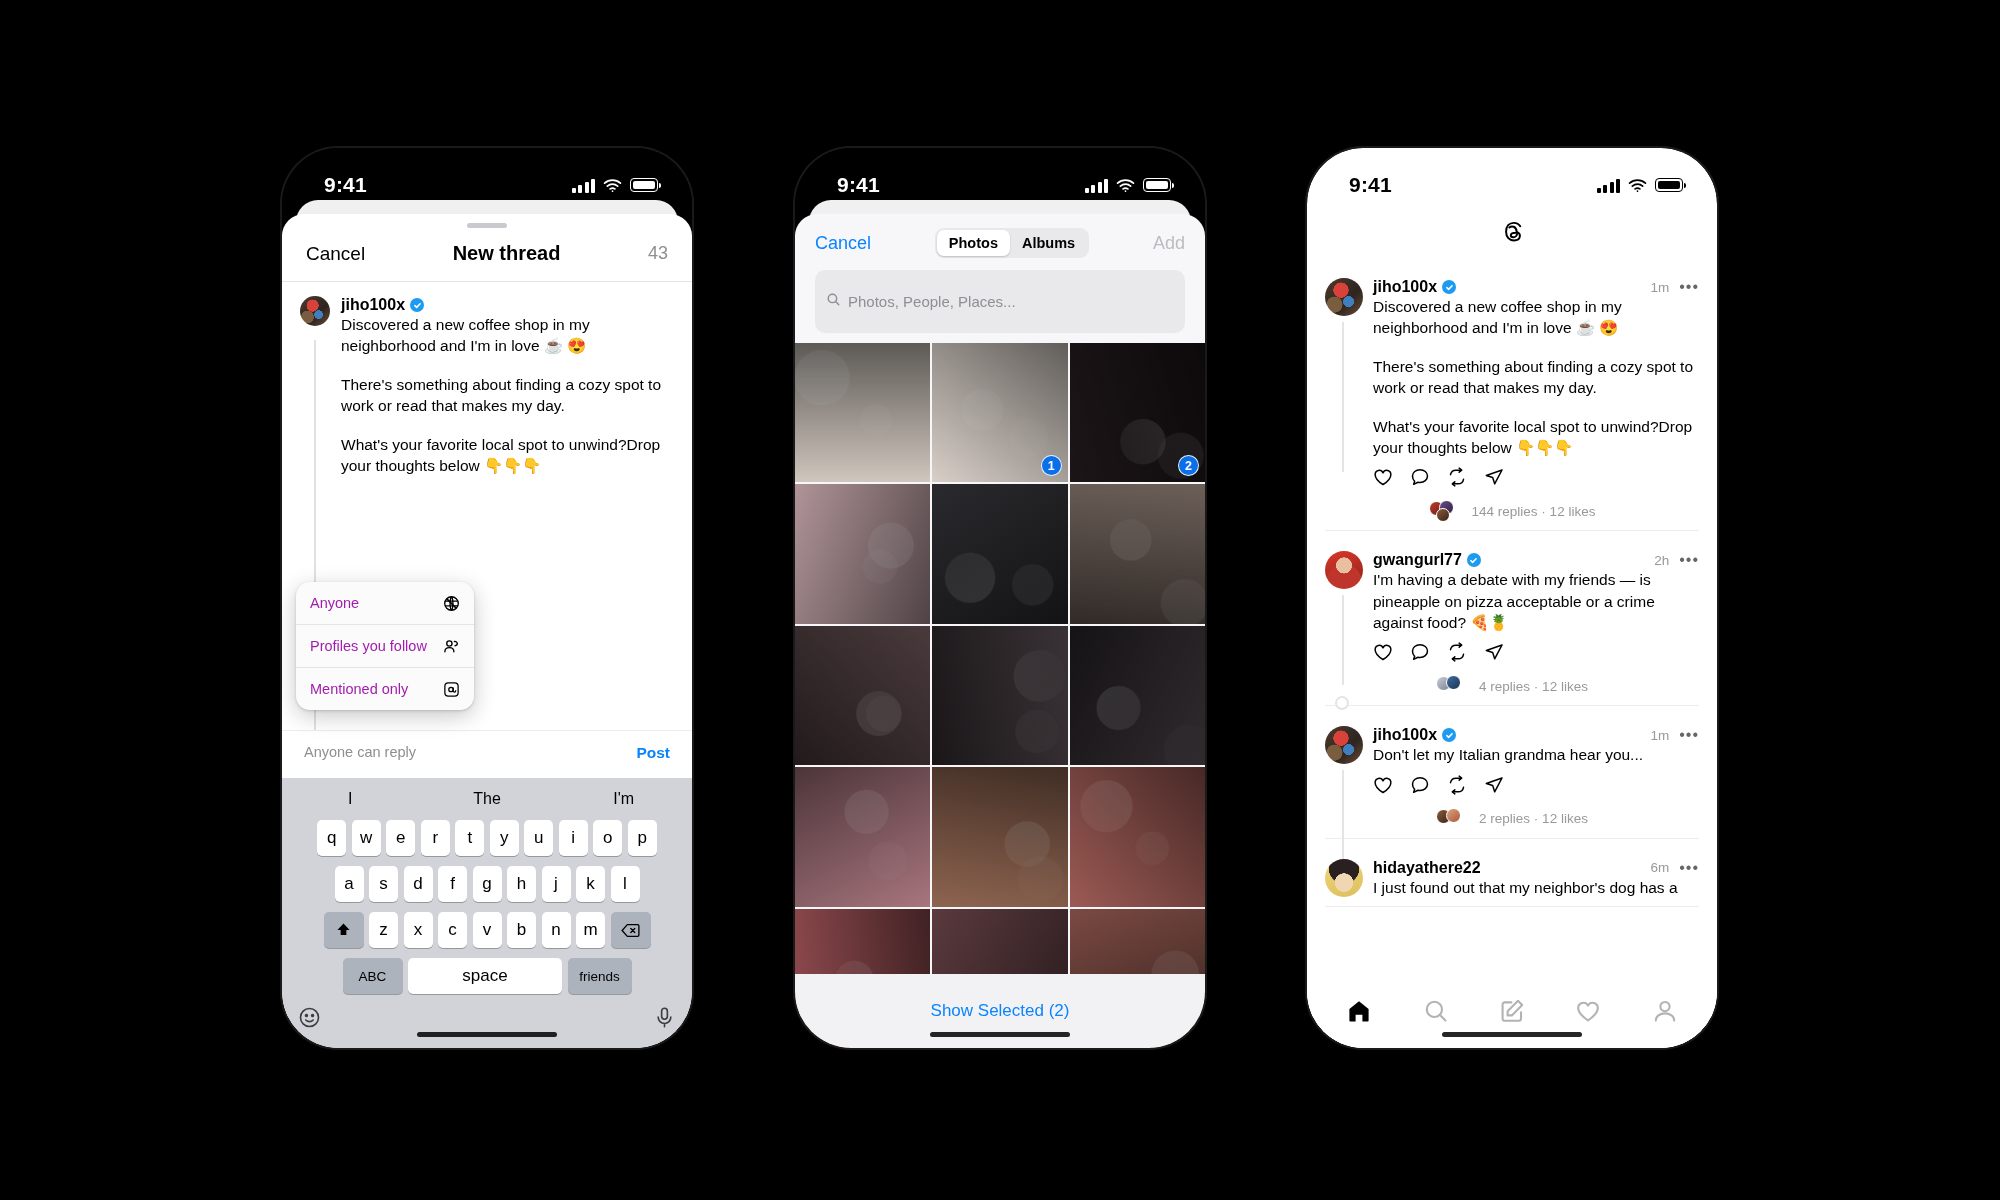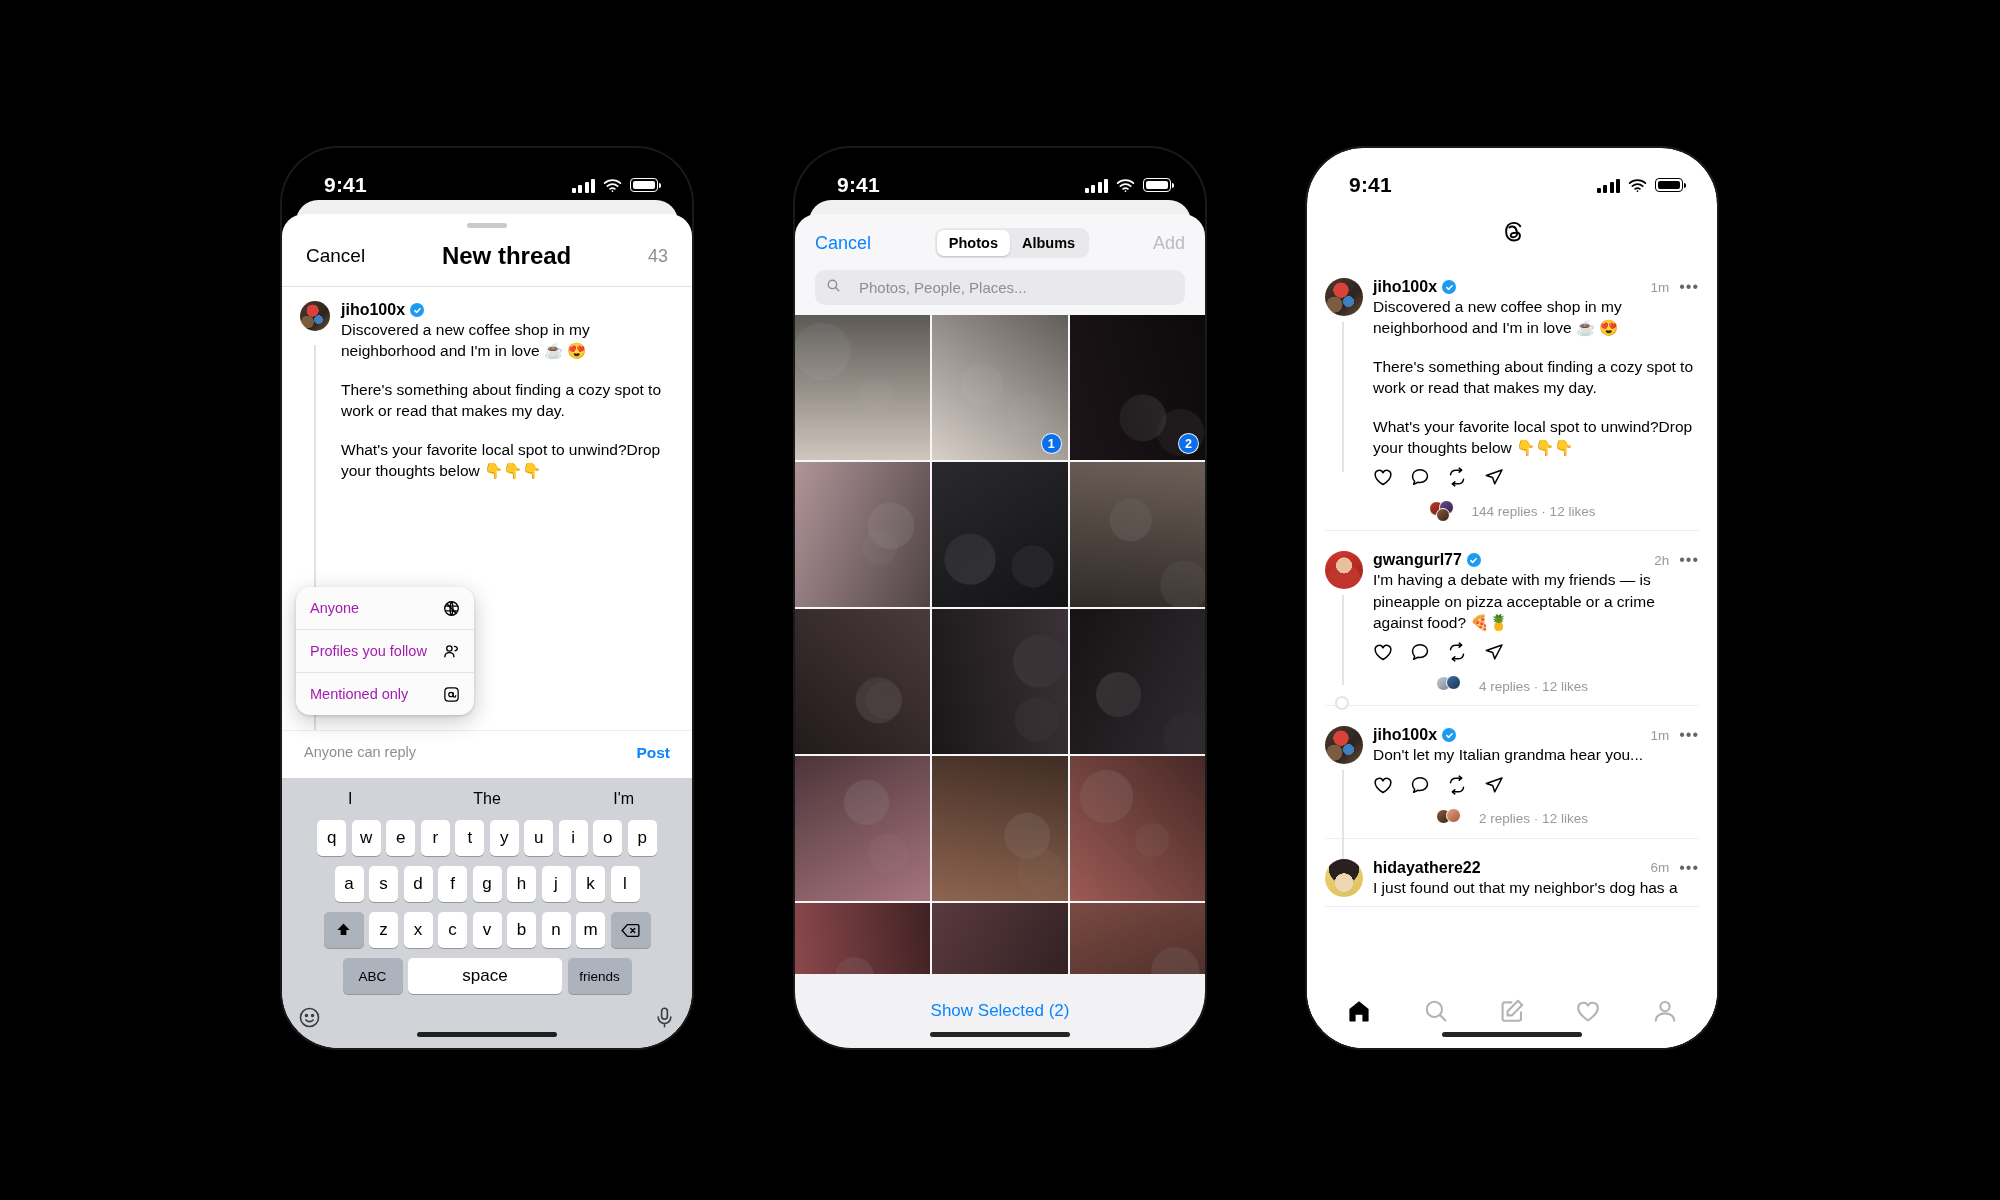--- a/index.html
+++ b/index.html
@@ -79,21 +79,21 @@
   }
   .grabber {
     width: 40px; height: 5px; border-radius: 3px; background: #c9c9ce;
     margin: 9px auto 0;
   }
   .sheet-head {
     display: flex; align-items: center; justify-content: space-between;
     padding: 14px 24px 16px;
   }
   .sheet-cancel { font-size: 19px; color: #000; }
-  .sheet-title { font-size: 24px; font-weight: 700; color: #000; }
+  .sheet-title { font-size: 20px; font-weight: 700; color: #000; }
   .sheet-count { font-size: 18px; color: #8e8e93; }
   .sheet-rule { height: 1px; background: #e3e3e6; }
 
   .post-body { padding: 14px 22px 0 18px; position: relative; flex: 1; }
   .post-row { display: flex; gap: 11px; }
   .avatar { border-radius: 50%; flex: none; overflow: hidden; position: relative; }
   .av-36 { width: 30px; height: 30px; }
   .av-42 { width: 38px; height: 38px; }
   .av-jiho {
     background:
@@ -207,22 +207,22 @@
   .seg {
     display: flex; background: #e9e9ec; border-radius: 9px; padding: 2px;
   }
   .seg-item {
     font-size: 14.5px; font-weight: 600; color: #000;
     padding: 5px 12px; border-radius: 7px;
   }
   .seg-item.on { background: #fff; box-shadow: 0 1px 2px rgba(0,0,0,.18); }
   .search-field {
     margin: 12px 0 10px;
-    display: flex; align-items: center; gap: 18px;
-    background: #e9e9ec; border-radius: 10px; padding: 8px 11px;
+    display: flex; align-items: center; gap: 7px;
+    background: #e9e9ec; border-radius: 10px; padding: 22px 11px;
   }
   .search-field svg { width: 15px; height: 15px; flex: none; }
   .search-ph { font-size: 15px; color: #8e8e93; }
 
   .grid {
     flex: 1; display: grid;
     grid-template-columns: repeat(3, 1fr);
     gap: 2px; overflow: hidden; position: relative;
   }
   .cell { position: relative; overflow: hidden; background: #111; }

